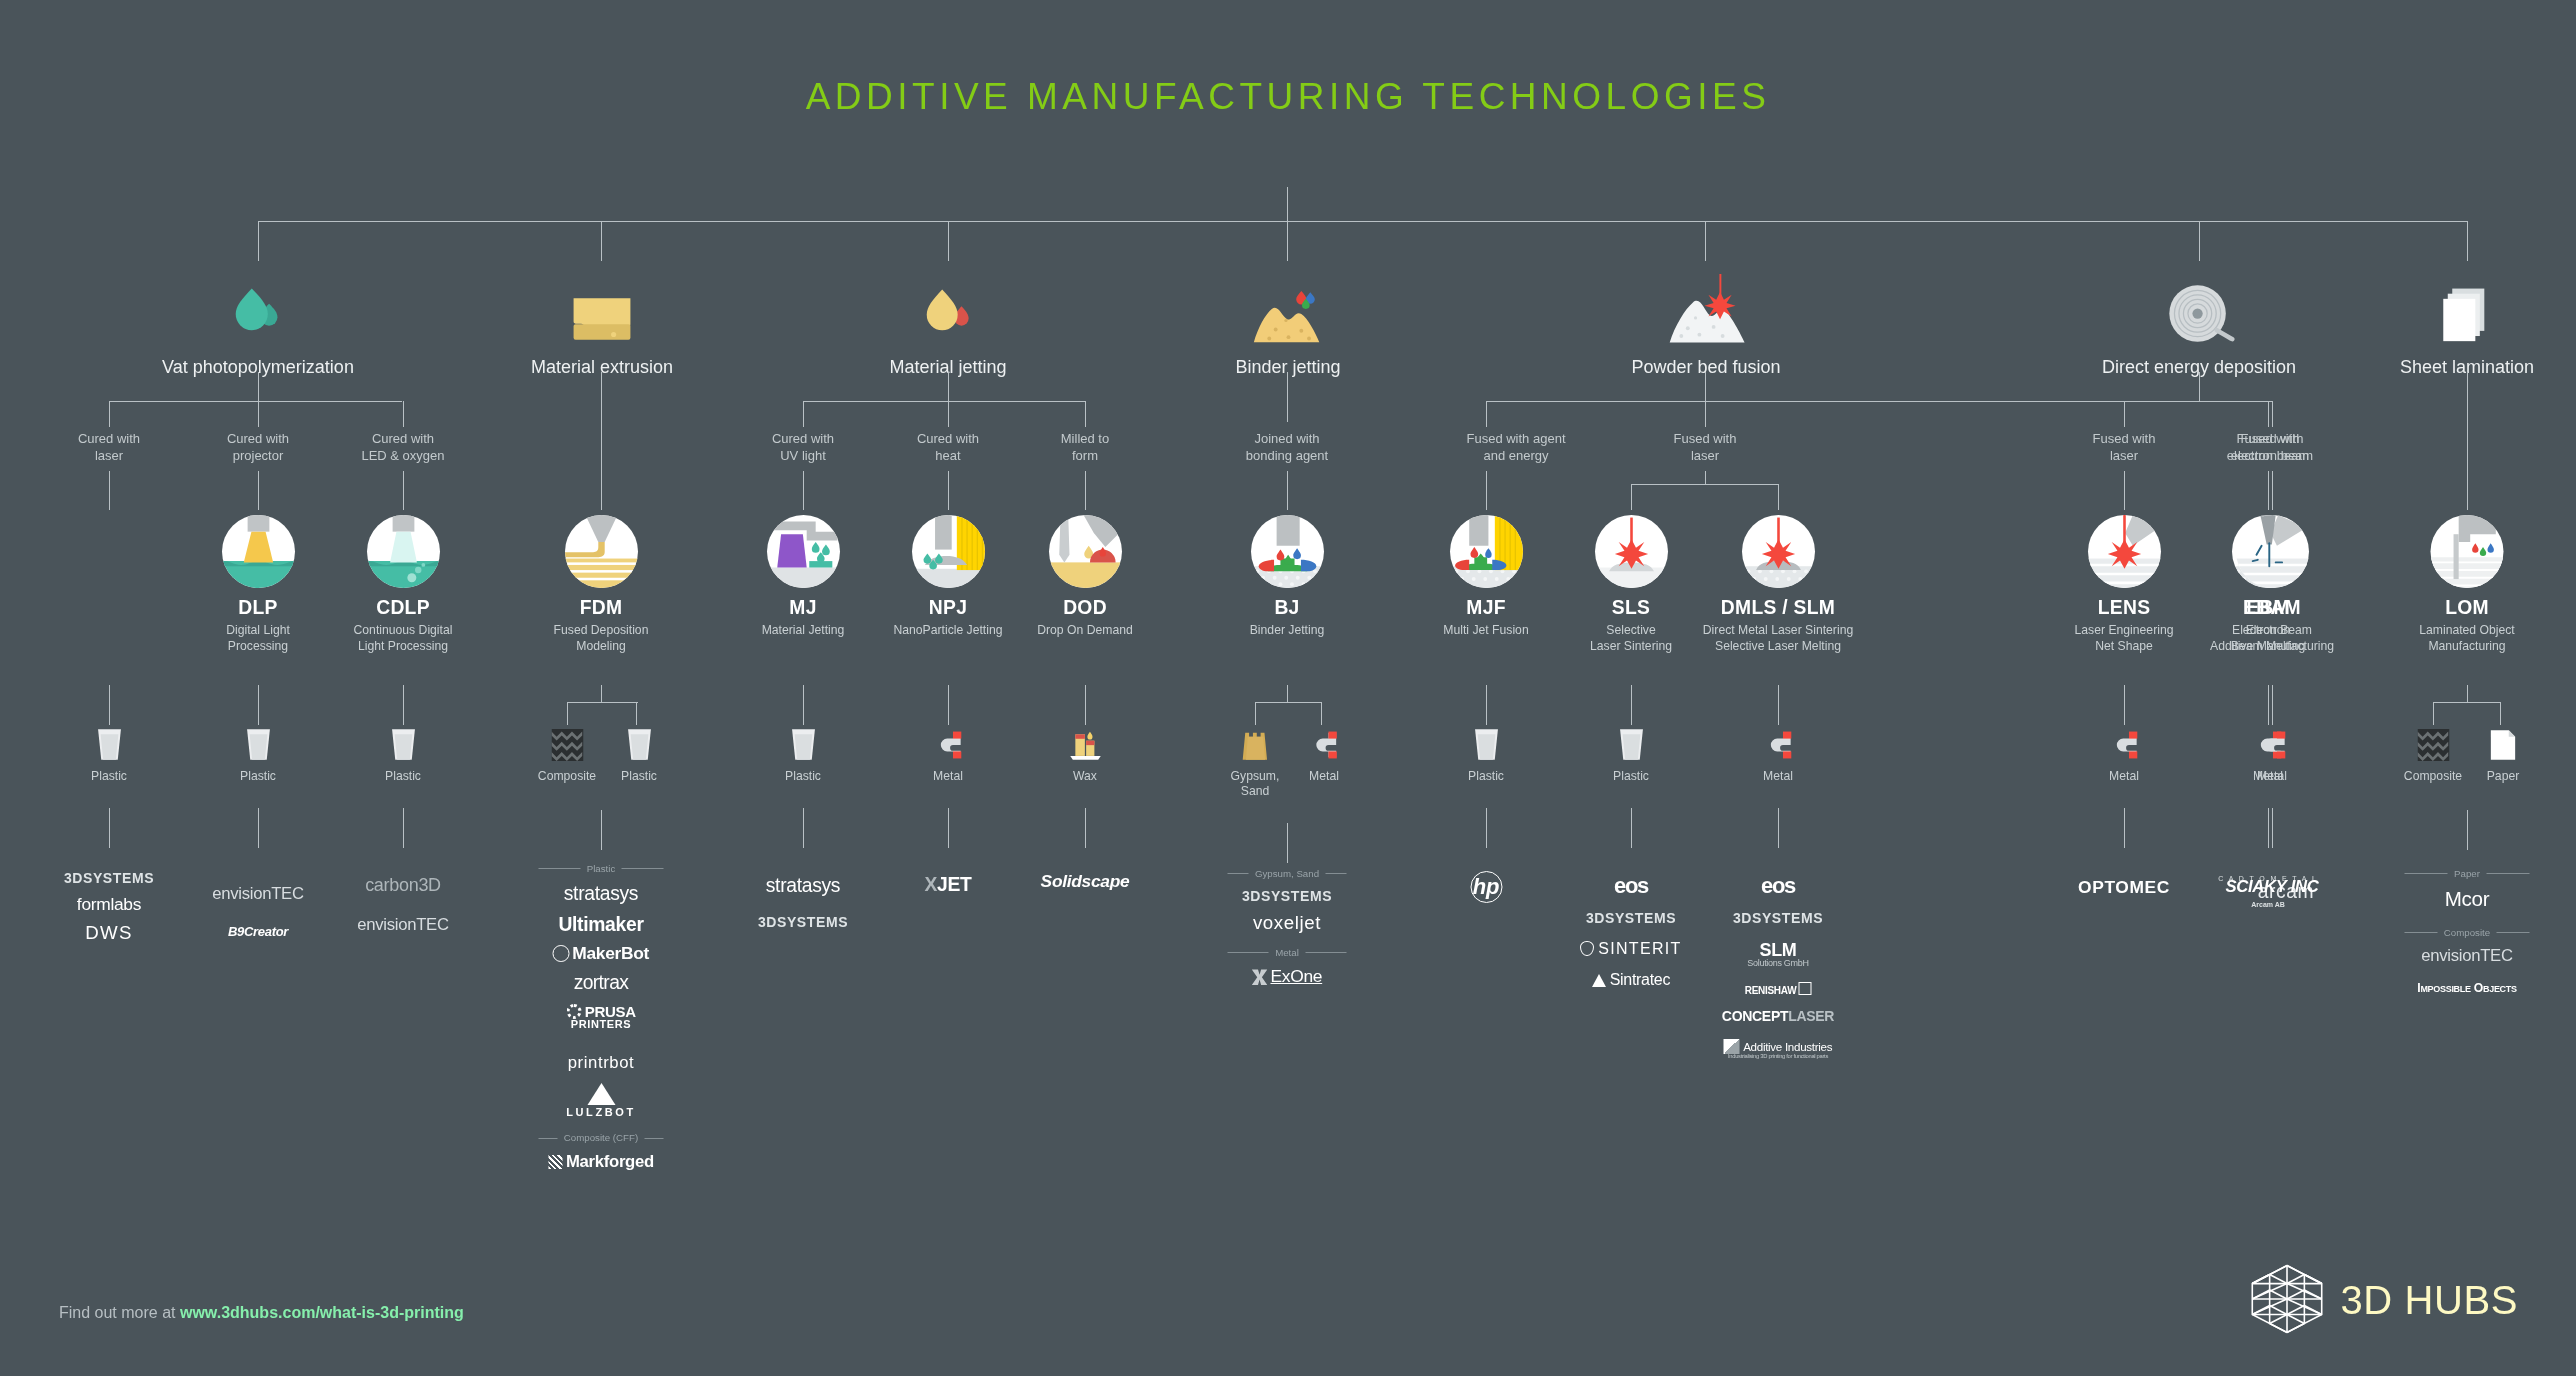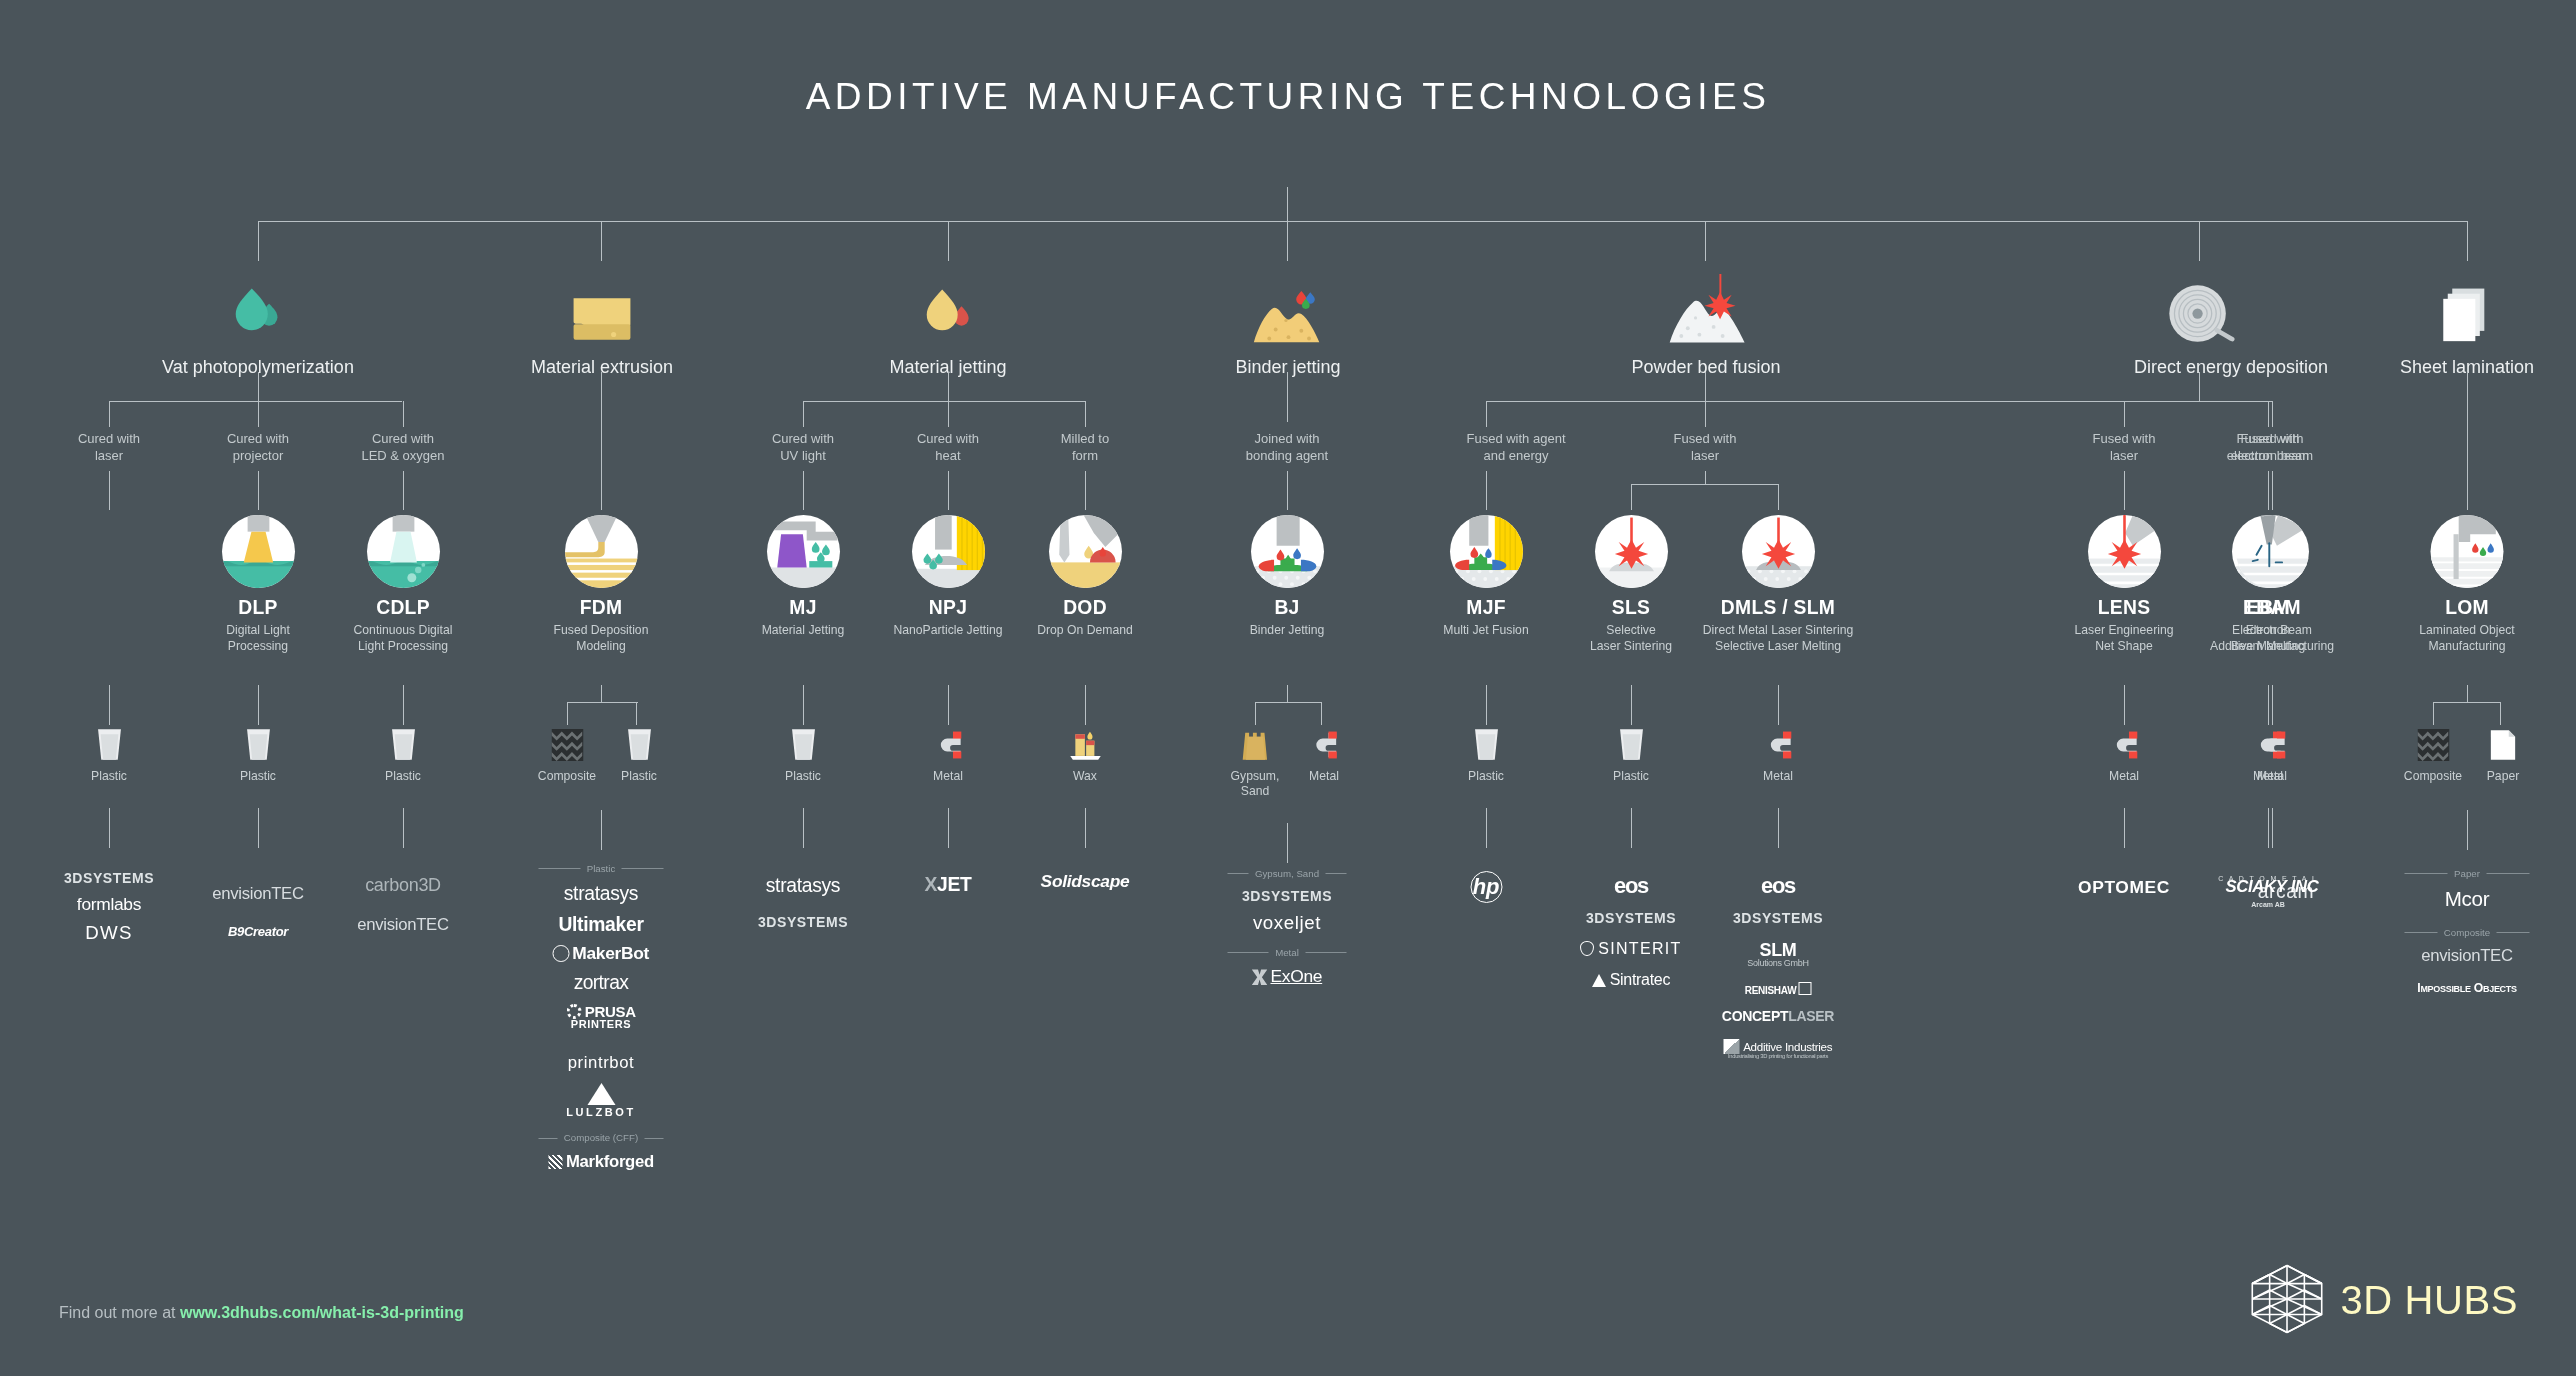--- a/index.html
+++ b/index.html
@@ -11,21 +11,21 @@
     position:relative;
     overflow:hidden;
   }
   .canvas{ position:absolute; inset:0; }
 
   
   .title{
     position:absolute; top:76px; left:0; width:100%;
     text-align:center;
     font-size:37px; letter-spacing:4.5px; font-weight:400;
-    color:#ffffff;
+    color:#84cc16;
   }
 
   
   .vline{ position:absolute; width:1.3px; background:#b9c1c5; }
   .hline{ position:absolute; height:1.3px; background:#b9c1c5; }
 
   
   .family{ position:absolute; text-align:center; }
   .family-icon{ height:84px; display:flex; align-items:flex-end; justify-content:center; }
   .family-name{
@@ -195,21 +195,21 @@
           <circle cx="36" cy="96" r="3" fill="#d7dcde"></circle>
         <circle cx="100" cy="96" r="3" fill="#d7dcde"></circle>
           <circle cx="58" cy="68" r="2.5" fill="#d7dcde"></circle>
         <rect x="95" y="0" width="3" height="42" fill="#f4483d"></rect>
         <path d="M96 28l6 12 12-8-8 13 14 4-14 4 8 13-12-8-6 12-6-12-12 8 8-13-14-4 14-4-8-13 12 8z" fill="#f4483d"></path>
       </svg>
     </div>
     <div class="family-name">Powder bed fusion</div>
   </div>
 
-  <div class="family" style="left:2070px; top:261px; width:258px;text-align:right;">
+  <div class="family" style="left:2070px; top:261px; width:258px;">
     <div class="family-icon">
       <svg width="71" height="61" viewBox="0 0 110 95">
         <ellipse cx="52" cy="46" rx="44" ry="44" fill="#d6dadc"></ellipse>
         <ellipse cx="52" cy="46" rx="36" ry="36" fill="none" stroke="#b7bec2" stroke-width="2"></ellipse>
         <ellipse cx="52" cy="46" rx="29" ry="29" fill="none" stroke="#b7bec2" stroke-width="2"></ellipse>
         <ellipse cx="52" cy="46" rx="22" ry="22" fill="none" stroke="#b7bec2" stroke-width="2"></ellipse>
         <ellipse cx="52" cy="46" rx="15" ry="15" fill="none" stroke="#b7bec2" stroke-width="2"></ellipse>
         <ellipse cx="52" cy="46" rx="8" ry="8" fill="#8e989d"></ellipse>
         <path d="M82 72c10 6 18 10 24 14" stroke="#c3c9cc" stroke-width="7" fill="none" stroke-linecap="round"></path>
       </svg>

